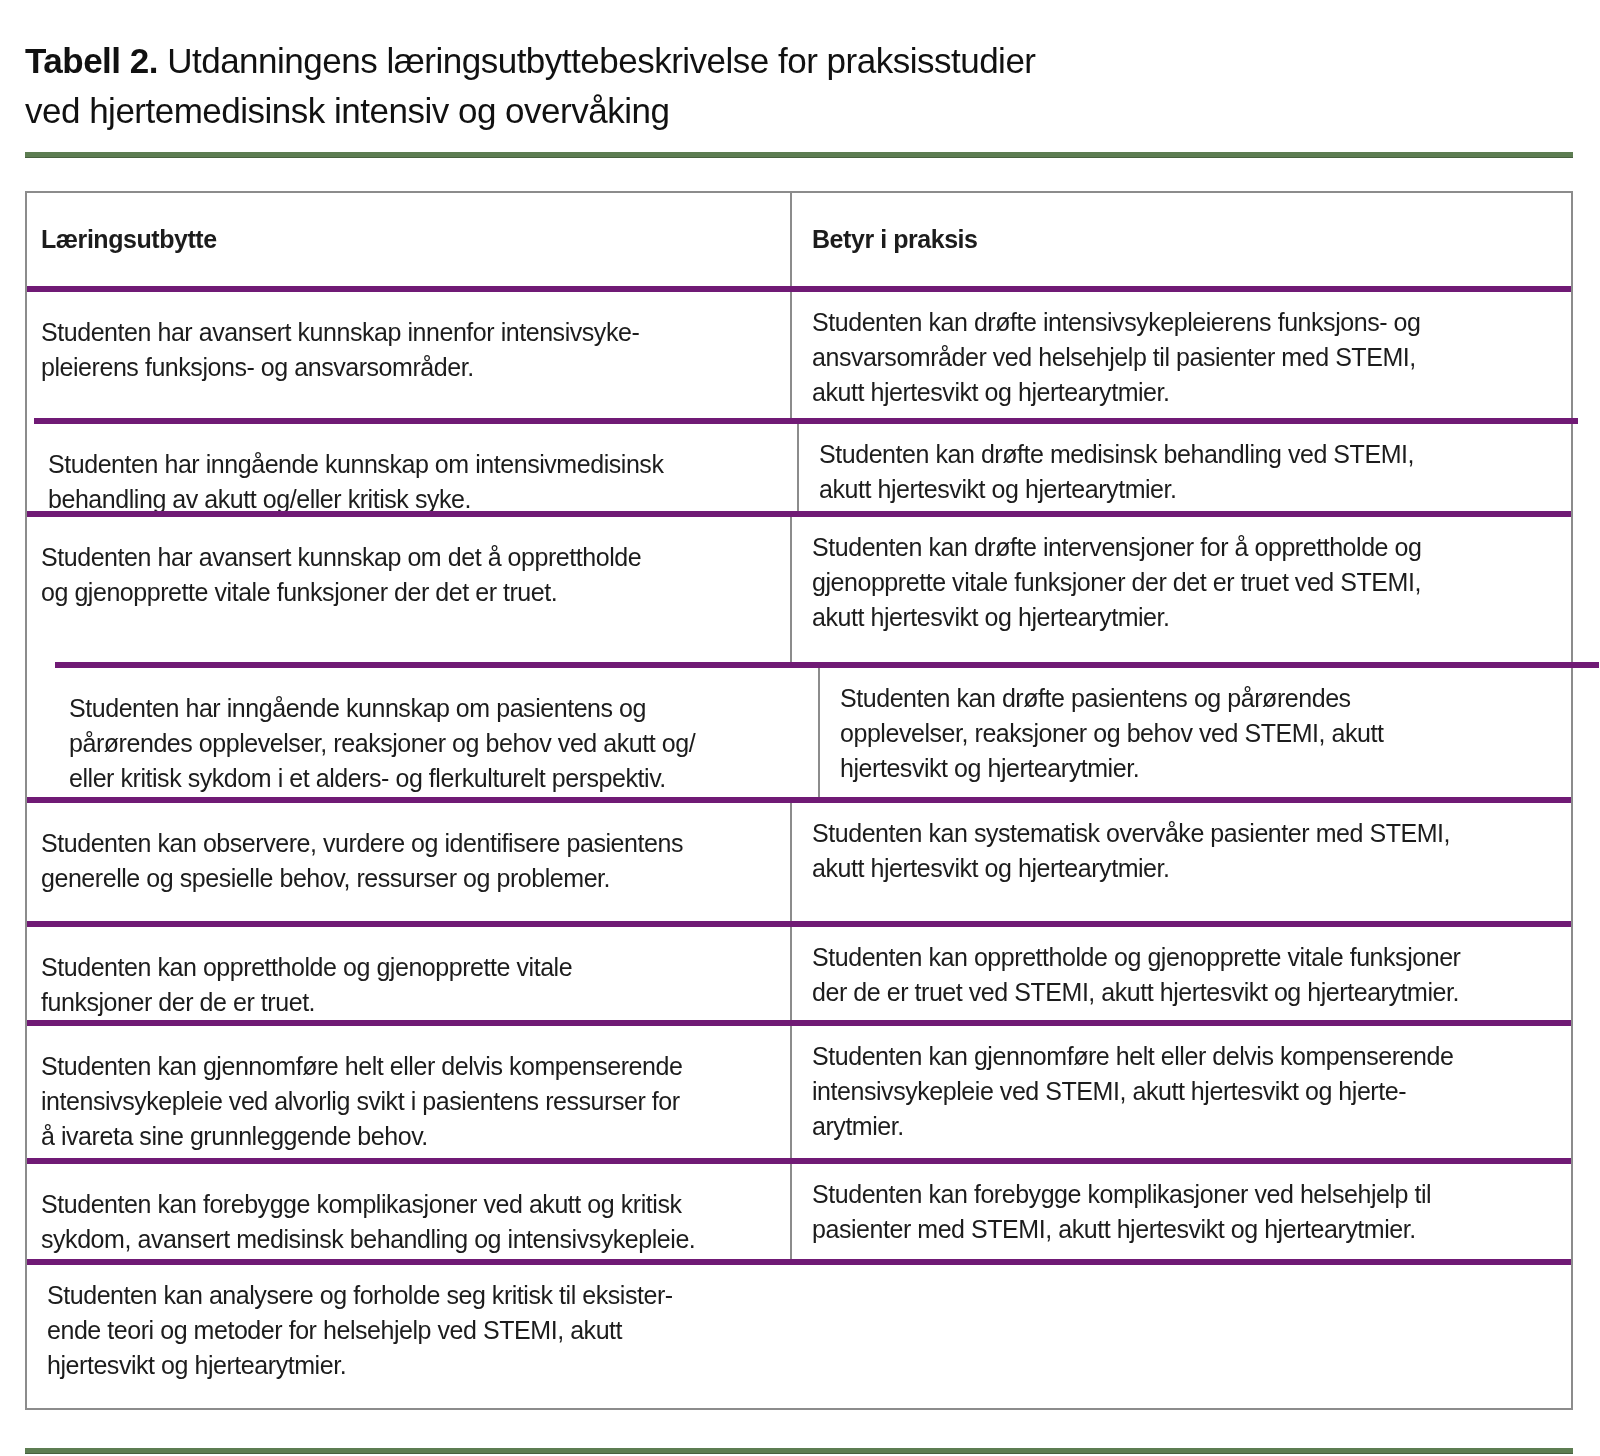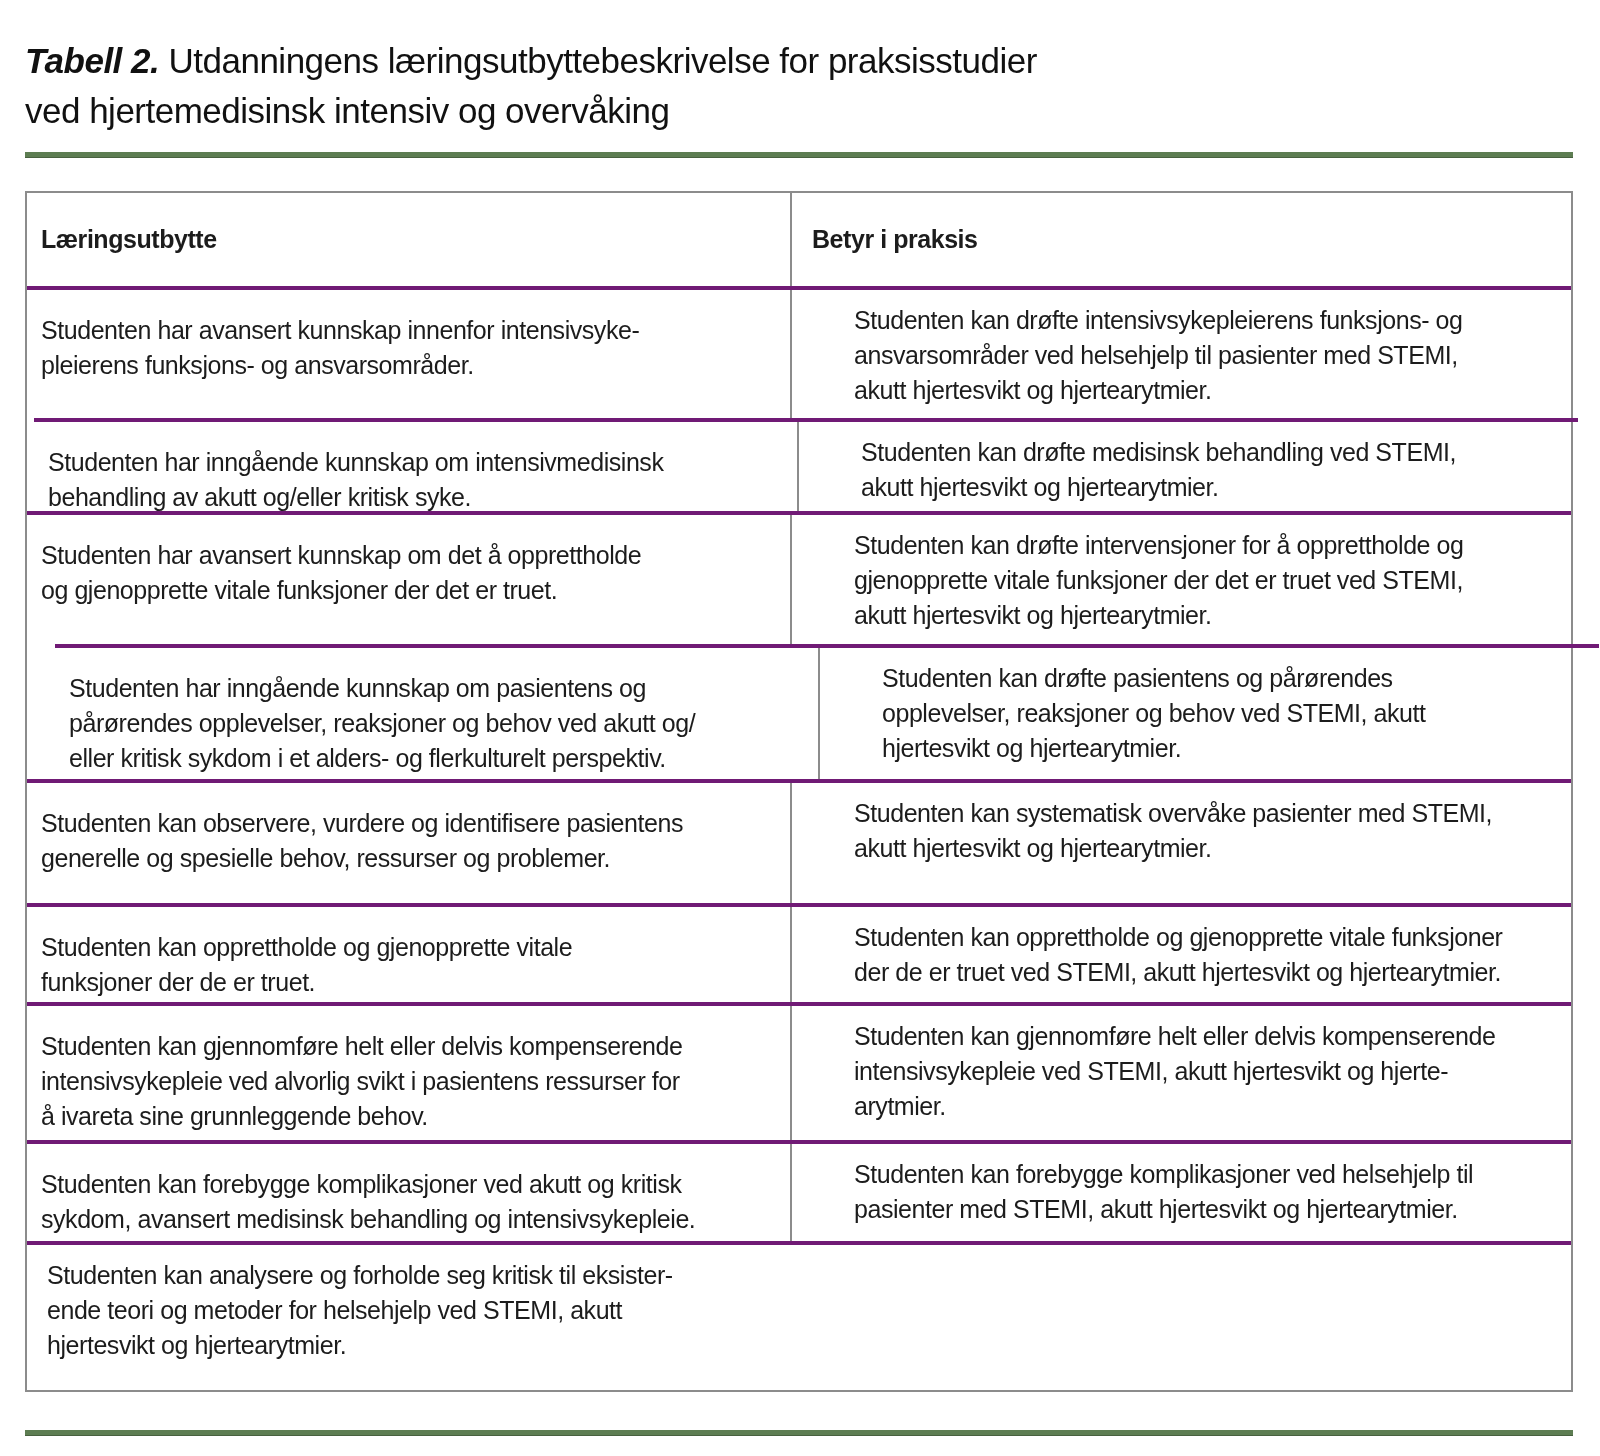--- a/index.html
+++ b/index.html
@@ -16,40 +16,40 @@
     width: 1600px;
   }
   .table-title {
     font-size: 35px;
     font-weight: 400;
     line-height: 50px;
     letter-spacing: -0.5px;
     white-space: pre;
     color: #111111;
   }
-  .table-title .title-prefix { font-weight: 700; font-style: italic; }
+  .table-title .title-prefix { font-weight: 700; }
   .rule {
     height: 6px;
     background: #5d7d52;
     border-bottom: 1px solid #48613f;
     margin-top: 16px;
   }
   .rule-bottom { margin-top: 38px; }
   .lo-table {
     margin-top: 33px;
     width: 1548px;
     border: 2px solid #8c8c8c;
     background: #ffffff;
   }
   .t-row {
     display: flex;
     width: 100%;
     overflow: hidden;
   }
-  .t-row + .t-row { border-top: 4px solid #701a75; gap: 42px; }
+  .t-row + .t-row { border-top: 6px solid #701a75; }
   .t-cell {
     font-size: 25px;
     line-height: 35px;
     letter-spacing: -0.45px;
     white-space: pre;
     overflow: hidden;
   }
   .t-cell-left {
     width: 765px;
     flex: 0 0 765px;
@@ -61,21 +61,21 @@
     padding: 13px 12px 0 20px;
   }
   .t-header .t-cell {
     font-weight: 700;
     padding-top: 29px;
   }
   
   .lo-table .t-row:nth-child(1)  { height: 93px; }
   .lo-table .t-row:nth-child(2)  { height: 132px; }
   .lo-table .t-row:nth-child(3)  { height: 93px; margin-left: 7px; }
-  .lo-table .t-row:nth-child(4)  { height: 133px; }
+  .lo-table .t-row:nth-child(4)  { height: 151px; }
   .lo-table .t-row:nth-child(5)  { height: 135px; margin-left: 28px; }
   .lo-table .t-row:nth-child(6)  { height: 124px; }
   .lo-table .t-row:nth-child(7)  { height: 99px; }
   .lo-table .t-row:nth-child(8)  { height: 138px; }
   .lo-table .t-row:nth-child(9)  { height: 101px; }
   .lo-table .t-row:nth-child(10) { height: 149px; }
 </style>
 </head>
 <body>
 

